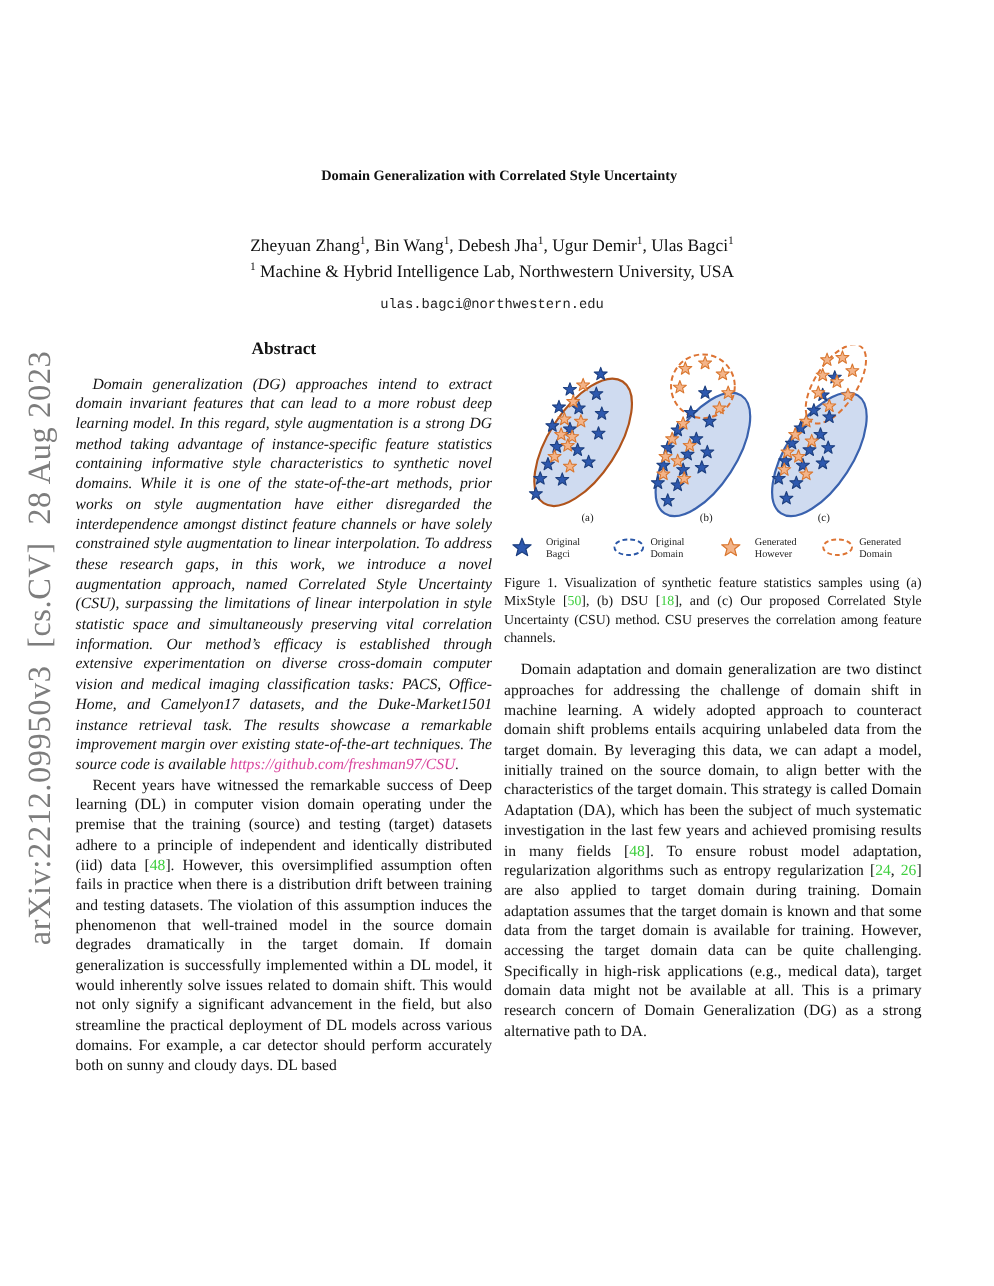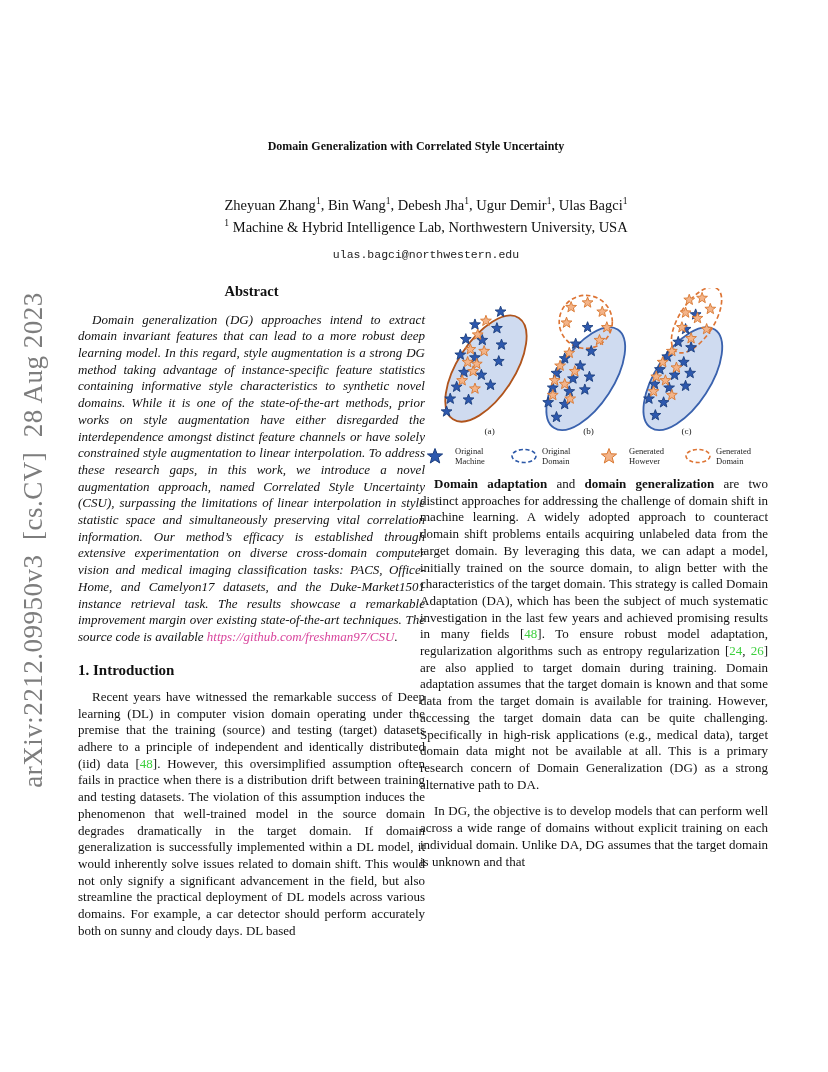--- a/index.html
+++ b/index.html
@@ -14,39 +14,39 @@
     font-family:"Liberation Serif", serif;color:#111;
   }
   .sidebar-arxiv{
     position:absolute;left:33px;top:540px;
     transform:translate(-50%,-50%) rotate(-90deg);
     white-space:pre;font-size:27px;color:var(--sidebar-gray);
     letter-spacing:0.5px;
   }
   .titleblock{position:absolute;left:63px;top:139px;width:706px;text-align:center;}
   .paper-title{font-size:12px;font-weight:bold;}
-  .authorblock{position:absolute;left:73px;top:194px;width:706px;text-align:center;line-height:1.55;}
+  .authorblock{position:absolute;left:57px;top:194px;width:706px;text-align:center;line-height:1.55;}
   .authors{font-size:14.5px;}
   .affiliation{font-size:14.5px;}
   .email{font-family:"Liberation Mono", monospace;font-size:11.5px;margin-top:7px;color:#222;}
   sup{font-size:0.66em;vertical-align:super;line-height:0;}
 
   .col{position:absolute;width:348px;font-size:13px;line-height:1.285;text-align:justify;hyphens:auto;}
-  .col-left{left:78px;top:282px;width:347px;}
+  .col-left{left:63px;top:282px;width:347px;}
   .col-right{left:420px;top:288px;}
 
   .abstract-heading{text-align:center;font-weight:bold;font-size:14.5px;margin-bottom:11px;}
   .abstract-body{font-style:italic;}
   .abstract-body .url{font-style:italic;}
   p.indent{text-indent:14px;}
   .section-heading{font-weight:bold;font-size:15px;text-align:left;margin-top:15px;margin-bottom:9px;}
 
   .cite{color:var(--cite);cursor:pointer;}
   .url{color:var(--url);cursor:pointer;}
-  b{font-weight:bold;}
+  b{font-weight:normal;}
 
   .figure-block{width:348px;}
   .figure-svg{display:block;width:348px;height:auto;}
   .figure-legend{
     display:flex;justify-content:space-between;align-items:flex-start;
     padding:0 4px;margin-top:2px;
   }
   .legend-item{display:flex;align-items:center;gap:5px;}
   .legend-icon{display:block;width:26px;height:18px;flex:0 0 auto;}
   .legend-label{font-size:8.5px;line-height:1.2;color:#222;width:48px;}
@@ -65,21 +65,20 @@
 </div>
 <div class="authorblock">
   <div class="authors">Zheyuan Zhang<sup>1</sup>, Bin Wang<sup>1</sup>, Debesh Jha<sup>1</sup>, Ugur Demir<sup>1</sup>, Ulas Bagci<sup>1</sup></div>
   <div class="affiliation"><sup>1</sup><span> Machine &amp; Hybrid Intelligence Lab, Northwestern University, USA</span></div>
   <div class="email">ulas.bagci@northwestern.edu</div>
 </div>
 
 <div class="col col-left">
   <div class="abstract-heading">Abstract</div>
   <p class="abstract-body indent">Domain generalization (DG) approaches intend to extract domain invariant features that can lead to a more robust deep learning model. In this regard, style augmentation is a strong DG method taking advantage of instance-specific feature statistics containing informative style characteristics to synthetic novel domains. While it is one of the state-of-the-art methods, prior works on style augmentation have either disregarded the interdependence amongst distinct feature channels or have solely constrained style augmentation to linear interpolation. To address these research gaps, in this work, we introduce a novel augmentation approach, named Correlated Style Uncertainty (CSU), surpassing the limitations of linear interpolation in style statistic space and simultaneously preserving vital correlation information. Our method’s efficacy is established through extensive experimentation on diverse cross-domain computer vision and medical imaging classification tasks: PACS, Office-Home, and Camelyon17 datasets, and the Duke-Market1501 instance retrieval task. The results showcase a remarkable improvement margin over existing state-of-the-art techniques. The source code is available <span class="url">https://github.com/freshman97/CSU</span>.</p>
-  <div class="section-heading">1. Introduction</div>
   <p class="indent">Recent years have witnessed the remarkable success of Deep learning (DL) in computer vision domain operating under the premise that the training (source) and testing (target) datasets adhere to a principle of independent and identically distributed (iid) data [<span class="cite">48</span>]. However, this oversimplified assumption often fails in practice when there is a distribution drift between training and testing datasets. The violation of this assumption induces the phenomenon that well-trained model in the source domain degrades dramatically in the target domain. If domain generalization is successfully implemented within a DL model, it would inherently solve issues related to domain shift. This would not only signify a significant advancement in the field, but also streamline the practical deployment of DL models across various domains. For example, a car detector should perform accurately both on sunny and cloudy days. DL based</p>
 </div>
 
 <div class="col col-right">
   <div class="figure-block">
     <svg class="figure-svg" viewBox="0 0 380 170" xmlns="http://www.w3.org/2000/svg">
         <ellipse cx="72" cy="88" rx="31" ry="66" transform="rotate(33 72 88)" fill="#cfdbf0" stroke="#b0541c" stroke-width="2"></ellipse>
         <polygon points="88.0,19.8 89.5,23.9 93.9,24.1 90.5,26.8 91.6,31.0 88.0,28.6 84.4,31.0 85.5,26.8 82.1,24.1 86.5,23.9" fill="#2d58ae" stroke="#1d3f7f" stroke-width="1" stroke-linejoin="round"></polygon>
         <polygon points="60.0,33.8 61.5,37.9 65.9,38.1 62.5,40.8 63.6,45.0 60.0,42.6 56.4,45.0 57.5,40.8 54.1,38.1 58.5,37.9" fill="#2d58ae" stroke="#1d3f7f" stroke-width="1" stroke-linejoin="round"></polygon>
         <polygon points="84.0,37.8 85.5,41.9 89.9,42.1 86.5,44.8 87.6,49.0 84.0,46.6 80.4,49.0 81.5,44.8 78.1,42.1 82.5,41.9" fill="#2d58ae" stroke="#1d3f7f" stroke-width="1" stroke-linejoin="round"></polygon>
@@ -168,38 +167,38 @@
         <polygon points="268.0,94.8 269.5,98.9 273.9,99.1 270.5,101.8 271.6,106.0 268.0,103.6 264.4,106.0 265.5,101.8 262.1,99.1 266.5,98.9" fill="#f3b489" stroke="#d97730" stroke-width="1" stroke-linejoin="round"></polygon>
         <polygon points="255.0,106.8 256.5,110.9 260.9,111.1 257.5,113.8 258.6,118.0 255.0,115.6 251.4,118.0 252.5,113.8 249.1,111.1 253.5,110.9" fill="#f3b489" stroke="#d97730" stroke-width="1" stroke-linejoin="round"></polygon>
         <polygon points="275.0,110.8 276.5,114.9 280.9,115.1 277.5,117.8 278.6,122.0 275.0,119.6 271.4,122.0 272.5,117.8 269.1,115.1 273.5,114.9" fill="#f3b489" stroke="#d97730" stroke-width="1" stroke-linejoin="round"></polygon>
         <text x="291" y="160" font-size="10" fill="#222" text-anchor="middle" font-family="&quot;Liberation Serif&quot;, serif">(c)</text>
       </svg>
     <div class="figure-legend">
       <div class="legend-item">
         <svg class="legend-icon" viewBox="0 0 26 18">
             <polygon points="11.0,1.5 13.0,6.8 18.6,7.0 14.2,10.5 15.7,16.0 11.0,12.9 6.3,16.0 7.8,10.5 3.4,7.0 9.0,6.8" fill="#2d58ae" stroke="#1d3f7f" stroke-width="1" stroke-linejoin="round"></polygon>
           </svg>
-        <span class="legend-label">Original Machine</span>
+        <span class="legend-label">Original Bagci</span>
       </div>
       <div class="legend-item">
         <svg class="legend-icon" viewBox="0 0 26 18">
             <ellipse cx="13" cy="9" rx="12" ry="6.5" fill="none" stroke="#2b57a7" stroke-width="1.6" stroke-dasharray="4 2.5"></ellipse>
           </svg>
         <span class="legend-label">Original Domain</span>
       </div>
       <div class="legend-item">
         <svg class="legend-icon" viewBox="0 0 26 18">
             <polygon points="11.0,1.5 13.0,6.8 18.6,7.0 14.2,10.5 15.7,16.0 11.0,12.9 6.3,16.0 7.8,10.5 3.4,7.0 9.0,6.8" fill="#f3b489" stroke="#d97730" stroke-width="1" stroke-linejoin="round"></polygon>
           </svg>
         <span class="legend-label">Generated However</span>
       </div>
       <div class="legend-item">
         <svg class="legend-icon" viewBox="0 0 26 18">
             <ellipse cx="13" cy="9" rx="12" ry="6.5" fill="none" stroke="#dd7434" stroke-width="1.6" stroke-dasharray="4 2.5"></ellipse>
           </svg>
         <span class="legend-label">Generated Domain</span>
       </div>
     </div>
+    <div class="figure-caption">Figure 1. Visualization of synthetic feature statistics samples using (a) MixStyle [<span class="cite">50</span>], (b) DSU  [<span class="cite">18</span>], and (c) Our proposed Correlated Style Uncertainty (CSU) method.  CSU preserves the correlation among feature channels.</div>
   </div>
 
   <p class="body-par indent"><b>Domain adaptation</b> and <b>domain generalization</b> are two distinct approaches for addressing the challenge of domain shift in machine learning. A widely adopted approach to counteract domain shift problems entails acquiring unlabeled data from the target domain. By leveraging this data, we can adapt a model, initially trained on the source domain, to align better with the characteristics of the target domain. This strategy is called Domain Adaptation (DA), which has been the subject of much systematic investigation in the last few years and achieved promising results in many fields [<span class="cite">48</span>]. To ensure robust model adaptation, regularization algorithms such as entropy regularization [<span class="cite">24</span>, <span class="cite">26</span>] are also applied to target domain during training. Domain adaptation assumes that the target domain is known and that some data from the target domain is available for training. However, accessing the target domain data can be quite challenging. Specifically in high-risk applications (e.g., medical data), target domain data might not be available at all. This is a primary research concern of Domain Generalization (DG) as a strong alternative path to DA.</p>
-  <p class="body-par indent">In DG, the objective is to develop models that can perform well across a wide range of domains without explicit training on each individual domain. Unlike DA, DG assumes that the target domain is unknown and that</p>
 </div>
 
 </body></html>

